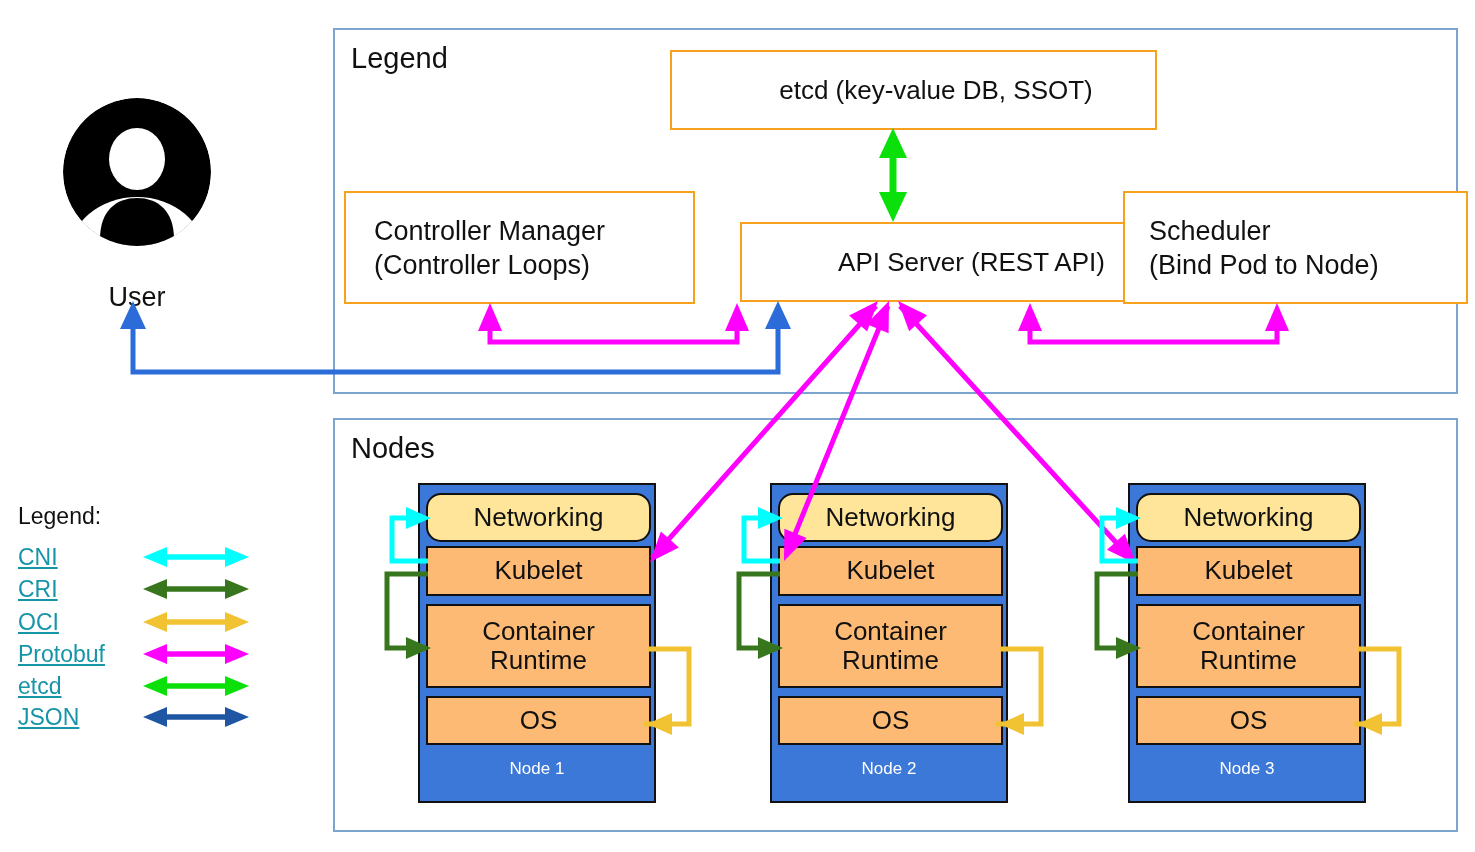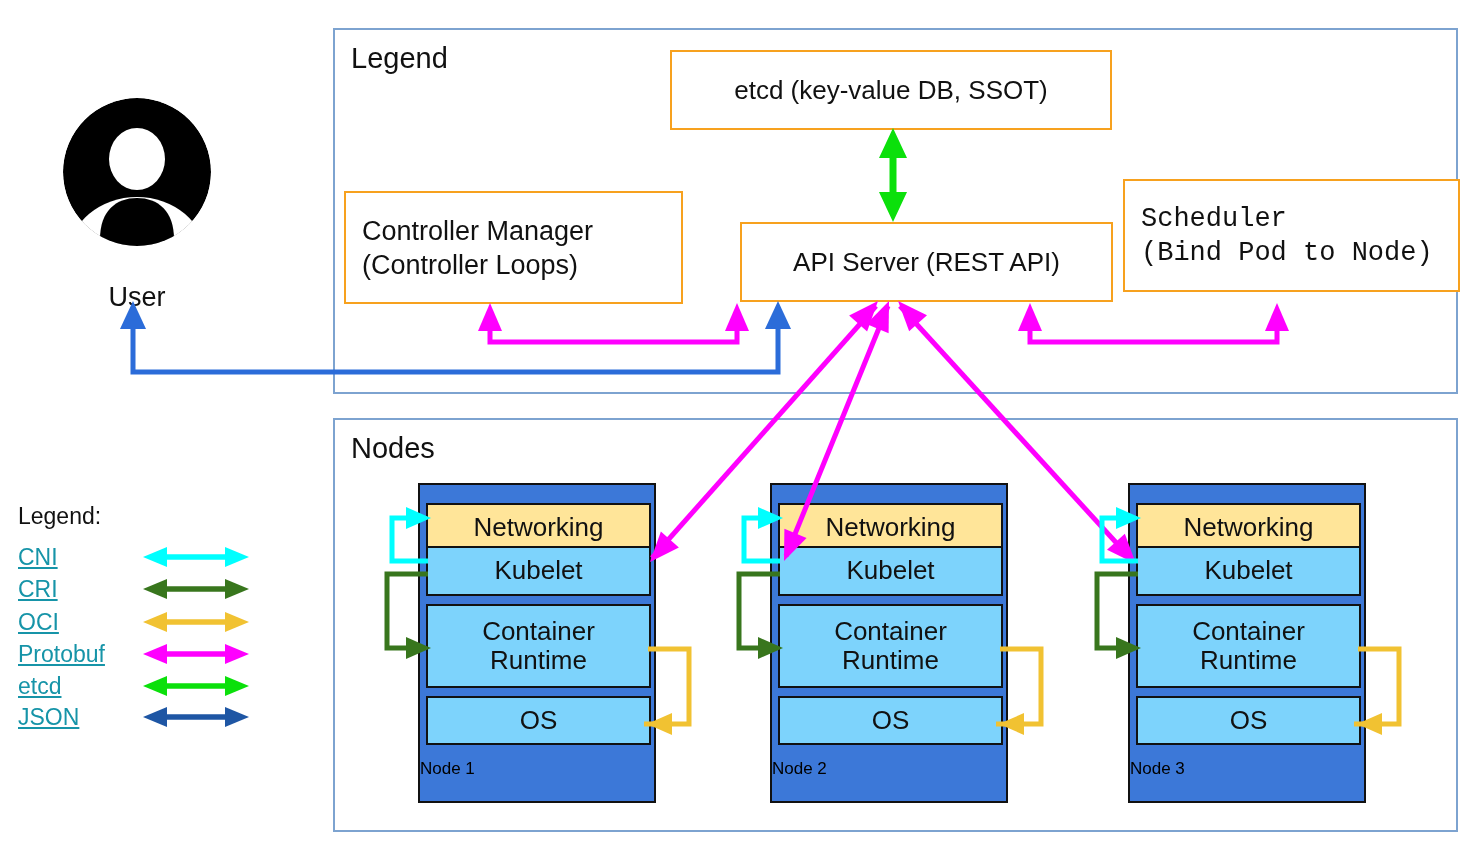--- a/index.html
+++ b/index.html
@@ -10,39 +10,39 @@
   .stage{position:absolute;inset:0;}
 
   
   .frame{position:absolute;border:2px solid var(--frame_blue);background:transparent;}
   .frame.master{left:333px;top:28px;width:1121px;height:362px;}
   .frame.nodes{left:333px;top:418px;width:1121px;height:410px;}
   .frame-title{position:absolute;left:16px;top:12px;font-size:29px;}
 
   
   .obox{position:absolute;border:2px solid var(--box_orange);background:#fff;font-size:26px;}
-  .obox.center{display:flex;align-items:center;justify-content:center;}
+  .obox.center{display:flex;align-items:center;justify-content:center;padding-left:45px;}
   .obox.lines{display:flex;flex-direction:column;justify-content:center;align-items:flex-start;line-height:34px;font-size:27px;}
   .obox.etcd{left:670px;top:50px;width:438px;height:76px;}
   .obox.api{left:740px;top:222px;width:369px;height:76px;}
-  .obox.cm{left:344px;top:191px;width:319px;height:109px;padding-left:16px;}
-  .obox.sched{left:1123px;top:179px;width:317px;height:109px;padding-left:16px;font-family:Liberation Mono, monospace;}
+  .obox.cm{left:344px;top:191px;width:319px;height:109px;padding-left:28px;}
+  .obox.sched{left:1123px;top:191px;width:317px;height:109px;padding-left:24px;}
 
   
   .node{position:absolute;top:483px;width:238px;height:320px;background:var(--node_blue);border:2px solid #111;box-sizing:border-box;}
   .node.n1{left:418px}.node.n2{left:770px}.node.n3{left:1128px}
-  .nbx{position:absolute;left:6px;width:221px;border:2px solid #111;background:#7dd3fc;
+  .nbx{position:absolute;left:6px;width:221px;border:2px solid #111;background:#fdba74;
        display:flex;align-items:center;justify-content:center;text-align:center;
        font-size:26px;line-height:1.12;}
-  .nbx.networking{top:18px;height:45px;background:var(--networking_yellow);}
+  .nbx.networking{top:8px;height:45px;background:var(--networking_yellow);border-radius:15px;}
   .nbx.kubelet{top:61px;height:46px;}
   .nbx.runtime{top:119px;height:80px;}
   .nbx.runtime span{display:inline-block;max-width:150px;}
   .nbx.os{top:211px;height:45px;}
-  .nlabel{position:absolute;left:0;right:0;top:274px;color:#000000;font-size:17px;}
+  .nlabel{position:absolute;left:0;right:0;top:274px;text-align:center;color:#ffffff;font-size:17px;}
 
   
   .user-icon{position:absolute;left:62px;top:97px;width:150px;height:150px;}
   .user-label{position:absolute;left:62px;top:258px;width:150px;text-align:center;font-size:27px;margin-top:24px;}
 
   
   .legend-title{position:absolute;left:18px;top:503px;font-size:23px;}
   .llink{position:absolute;left:18px;font-size:23px;color:var(--link_teal);text-decoration:underline;cursor:pointer;}
   .llink.r0{top:544px}.llink.r1{top:576px}.llink.r2{top:609px}
   .llink.r3{top:641px}.llink.r4{top:673px}.llink.r5{top:704px}

